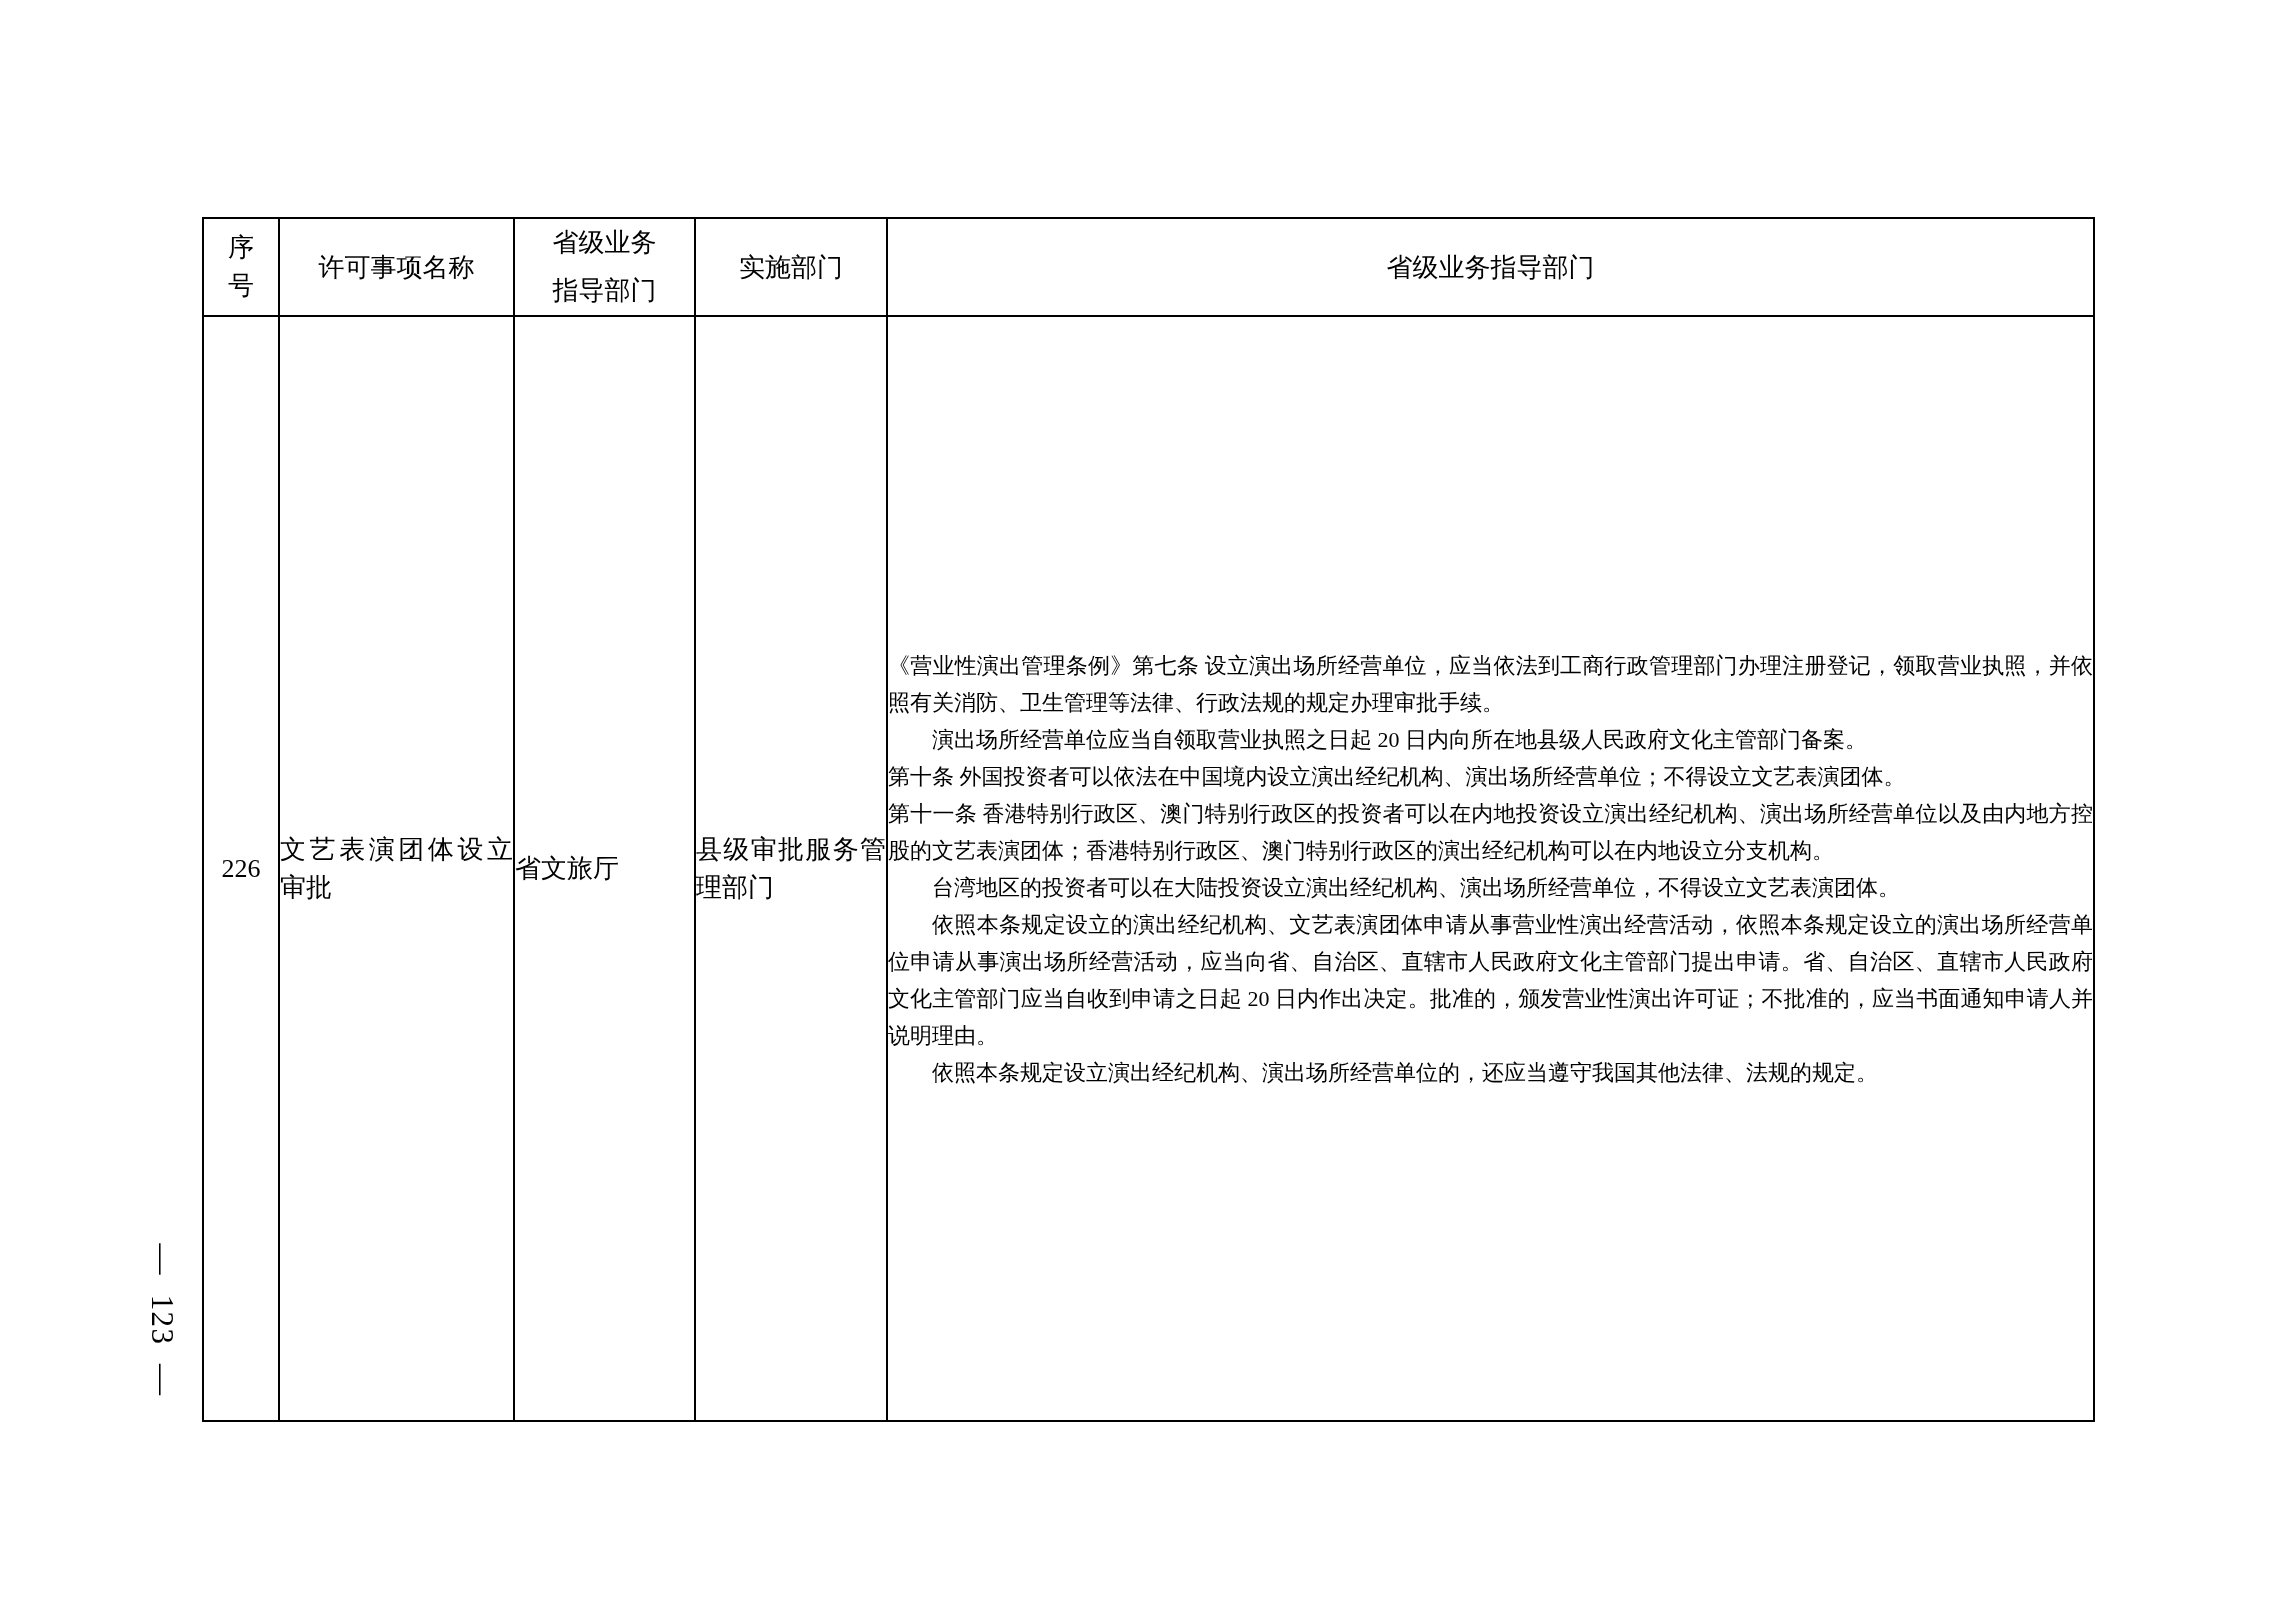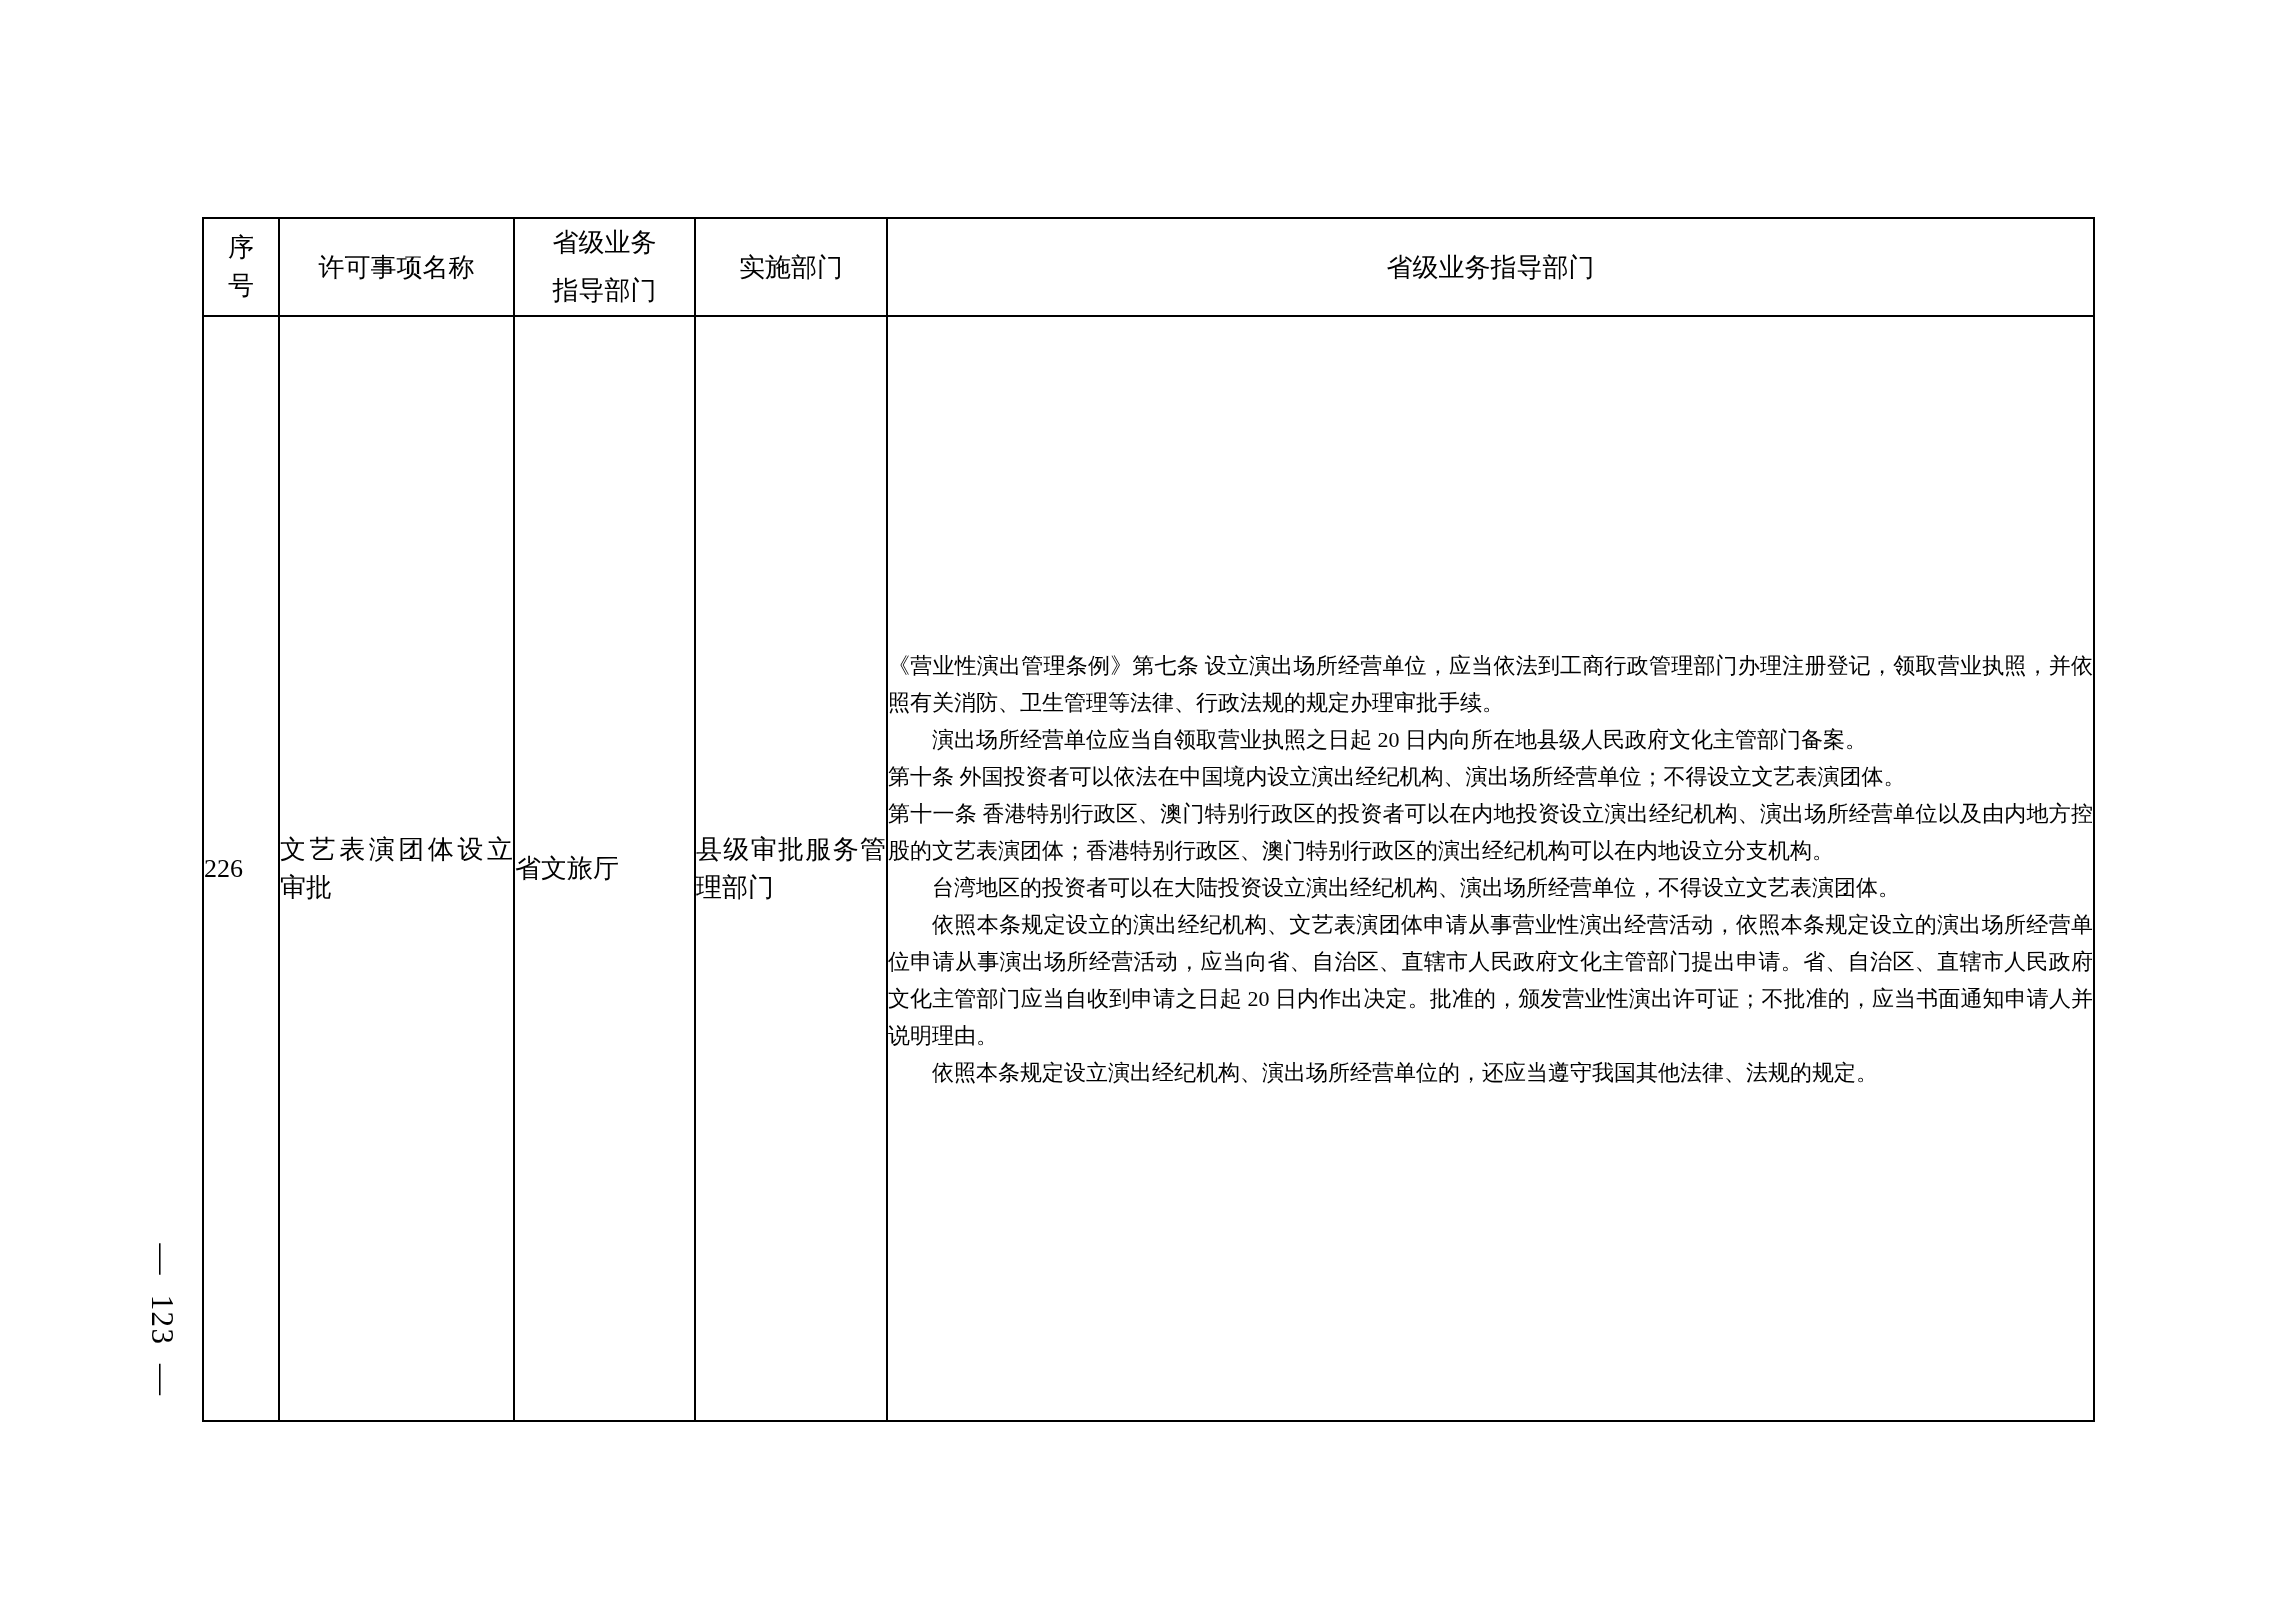--- a/index.html
+++ b/index.html
@@ -43,21 +43,21 @@
     vertical-align: middle;
     color: #000;
   }
   .main-table thead tr { height: 78px; }
   .main-table tbody tr { height: 1105px; }
 
   .main-table th { text-align: center; line-height: 37px; }
   .wrap-1em { display: inline-block; width: 1.1em; line-height: 38px; }
   .wrap-4em { display: inline-block; width: 4.2em; line-height: 48px; }
 
-  .cell-no { text-align: left; font-size: 27px; }
+  .cell-no { text-align: center; font-size: 27px; }
   .cell-name { text-align: justify; padding: 0 13.6px; line-height: 38px; }
   .cell-guide { }
   .cell-impl { text-align: justify; padding: 0 11px; line-height: 38px; }
 
   .cell-basis { padding: 0 6.8px; }
   .basis-para {
     margin: 0;
     font-size: 22px;
     line-height: 37px;
     text-align: justify;

